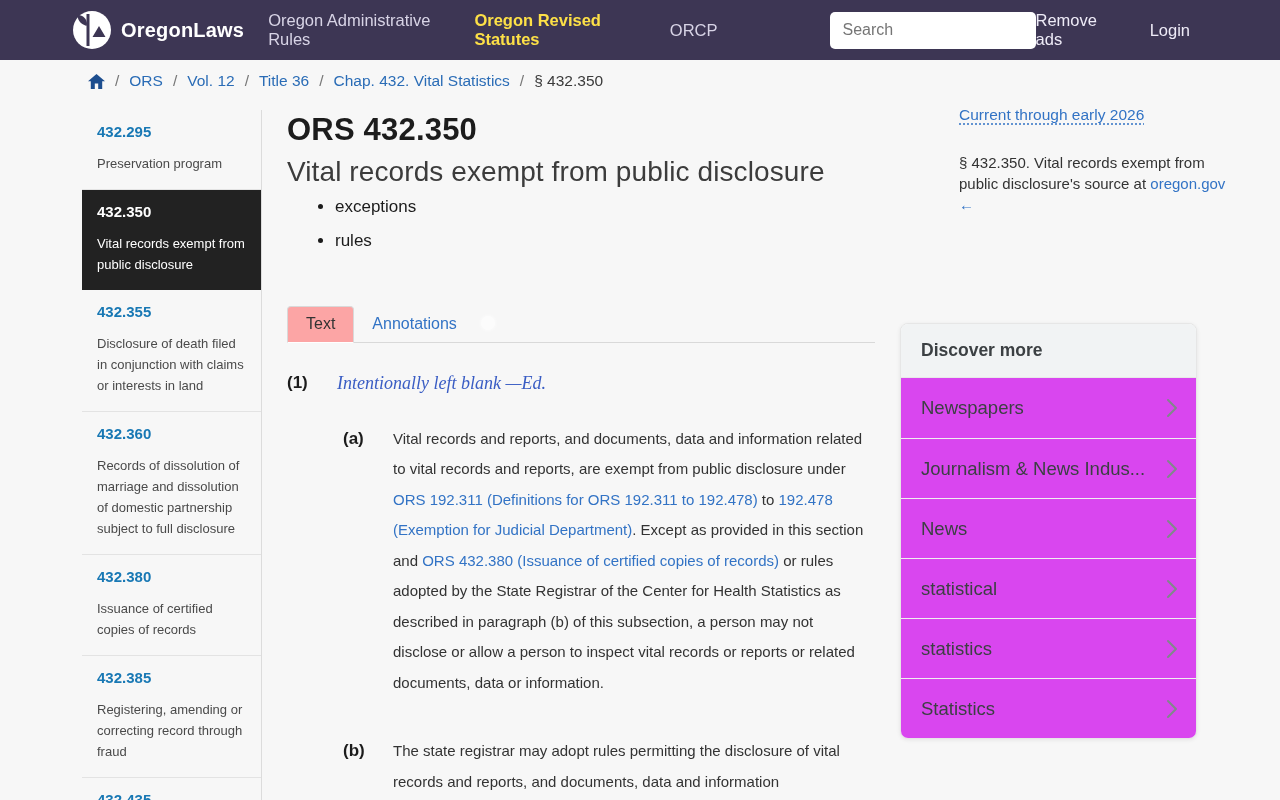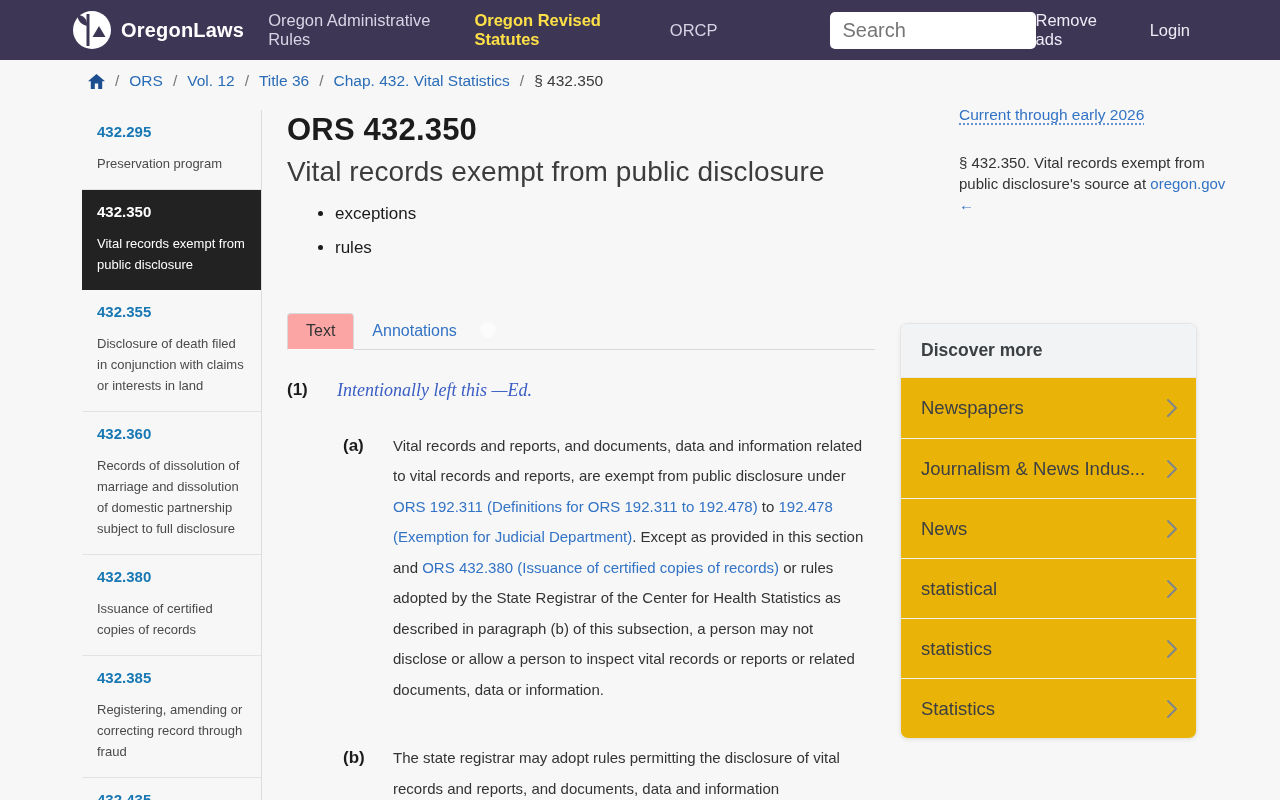--- a/index.html
+++ b/index.html
@@ -25,21 +25,21 @@
   .logo-icon { width: 40px; height: 40px; display: block; }
   .brand { font-size: 20px; font-weight: 700; color: #ffffff; margin-left: 9px; letter-spacing: 0.2px; }
   .top-nav { display: flex; align-items: center; margin-left: 24px; gap: 31px; }
   .top-nav a { font-size: 16.5px; color: #d8d4e6; }
   .top-nav a.active { font-weight: 700; color: #fde047; }
   .search-input {
     margin-left: 112px;
     width: 206px; height: 37px;
     border: none; border-radius: 5px;
     background: #ffffff;
-    font-size: 20px; padding: 0 13px;
+    font-size: 16px; padding: 0 13px;
     font-family: "Liberation Sans", sans-serif;
     color: #333; outline: none;
   }
   .search-input::placeholder { color: #757575; }
   .header-links { display: flex; align-items: center; gap: 44px; margin-left: auto; }
   .header-links a { font-size: 16.5px; color: #eeebf7; }
 
   
   .breadcrumb-bar {
     height: 42px;
@@ -66,21 +66,21 @@
   .statute-item .num { font-size: 15px; font-weight: 700; color: #1878b4; display: block; }
   .statute-item .desc { font-size: 13px; color: #4a4a4a; line-height: 21px; margin-top: 13px; }
   .statute-item.selected { background: #222222; }
   .statute-item.selected .num, .statute-item.selected .desc { color: #ffffff; }
   .statute-item.selected + .statute-item { border-top: none; }
 
   
   .main { position: absolute; left: 287px; top: 112px; width: 588px; }
   .statute-heading { font-size: 31px; font-weight: 700; color: #1c1c1c; letter-spacing: 0.2px; }
   .statute-subtitle { font-size: 28px; font-weight: 400; color: #3c3c3c; margin-top: 8px; letter-spacing: 0.1px; }
-  .keywords { margin-top: 16px; padding-left: 48px; }
+  .keywords { margin-top: 9px; padding-left: 48px; }
   .keywords li { font-size: 17px; color: #1b1b1b; margin-bottom: 14px; }
 
   .tab-row {
     margin-top: 43px;
     display: flex; align-items: flex-end;
     border-bottom: 1px solid #d9d9d9;
     position: relative;
   }
   .tab {
     font-size: 16px;
@@ -140,21 +140,21 @@
     padding: 16px 20px;
     font-size: 17.5px; font-weight: 700; color: #3c4043;
     border-bottom: 1px solid #e8e8e8;
   }
   .discover-item {
     height: 60px;
     display: flex; align-items: center; justify-content: space-between;
     padding: 0 18px 0 20px;
     font-size: 18.5px; color: #3c4043;
     cursor: pointer;
-    background: #eab308;
+    background: #d946ef;
   }
   .discover-item + .discover-item { border-top: 1px solid #efefef; }
   .chev { width: 12px; height: 20px; display: block; }
 </style>
 </head>
 <body>
 
 <div class="header">
   <div class="logo-wrap">
     <svg class="logo-icon" viewBox="0 0 40 40">
@@ -240,21 +240,21 @@
 
   <div class="tab-row" id="tab-row">
       <span class="tab active">Text</span>
       <span class="tab link">Annotations</span>
       <span class="annotations-badge"></span>
     </div>
 
   <div class="statute-body" id="statute-body">
       <div class="para">
         <span class="para-label">(1)</span>
-        <div class="para-text ed-note"><span>Intentionally left this —Ed.</span></div>
+        <div class="para-text ed-note"><span>Intentionally left blank —Ed.</span></div>
       </div>
       <div class="para indent-1">
         <span class="para-label">(a)</span>
         <div class="para-text"><span>Vital records and reports, and documents, data and information related to vital records and reports, are exempt from public disclosure under </span><a>ORS 192.311 (Definitions for ORS 192.311 to 192.478)</a><span> to </span><a>192.478 (Exemption for Judicial Department)</a><span>. Except as provided in this section and </span><a>ORS 432.380 (Issuance of certified copies of records)</a><span> or rules adopted by the State Registrar of the Center for Health Statistics as described in paragraph (b) of this subsection, a person may not disclose or allow a person to inspect vital records or reports or related documents, data or information.</span></div>
       </div>
       <div class="para indent-1 gap-lg">
         <span class="para-label">(b)</span>
         <div class="para-text"><span>The state registrar may adopt rules permitting the disclosure of vital records and reports, and documents, data and information</span></div>
       </div>
     </div>

